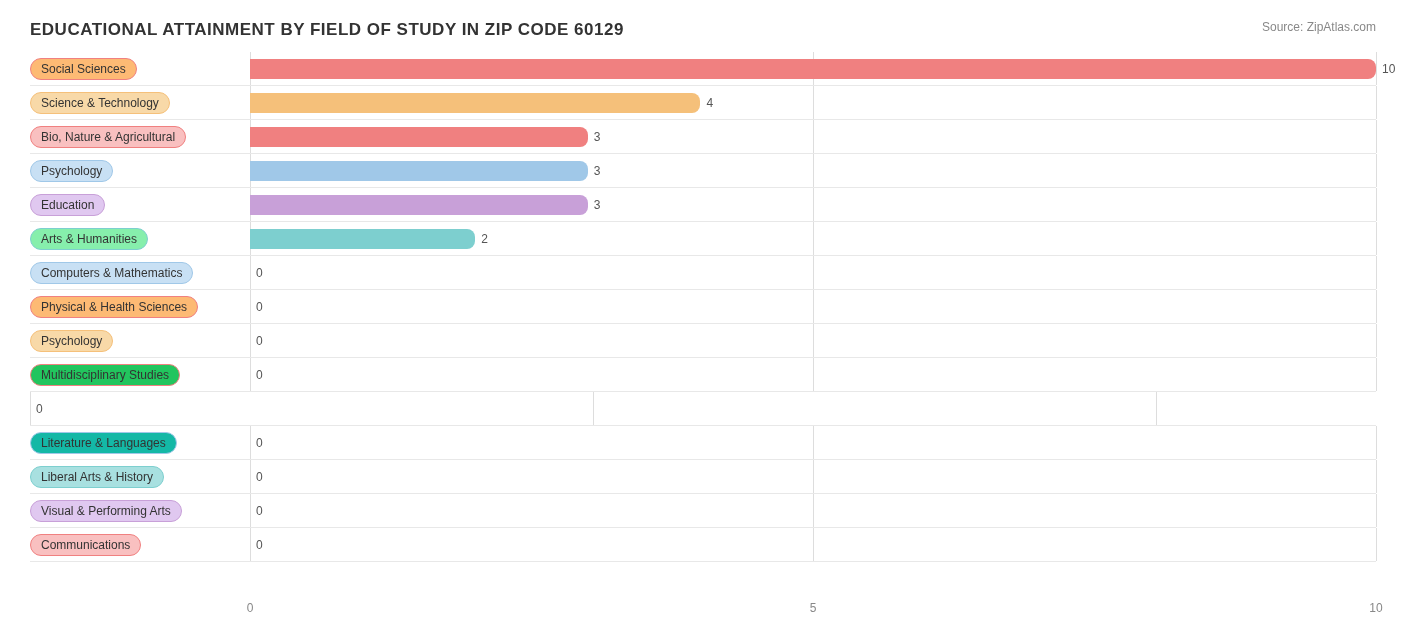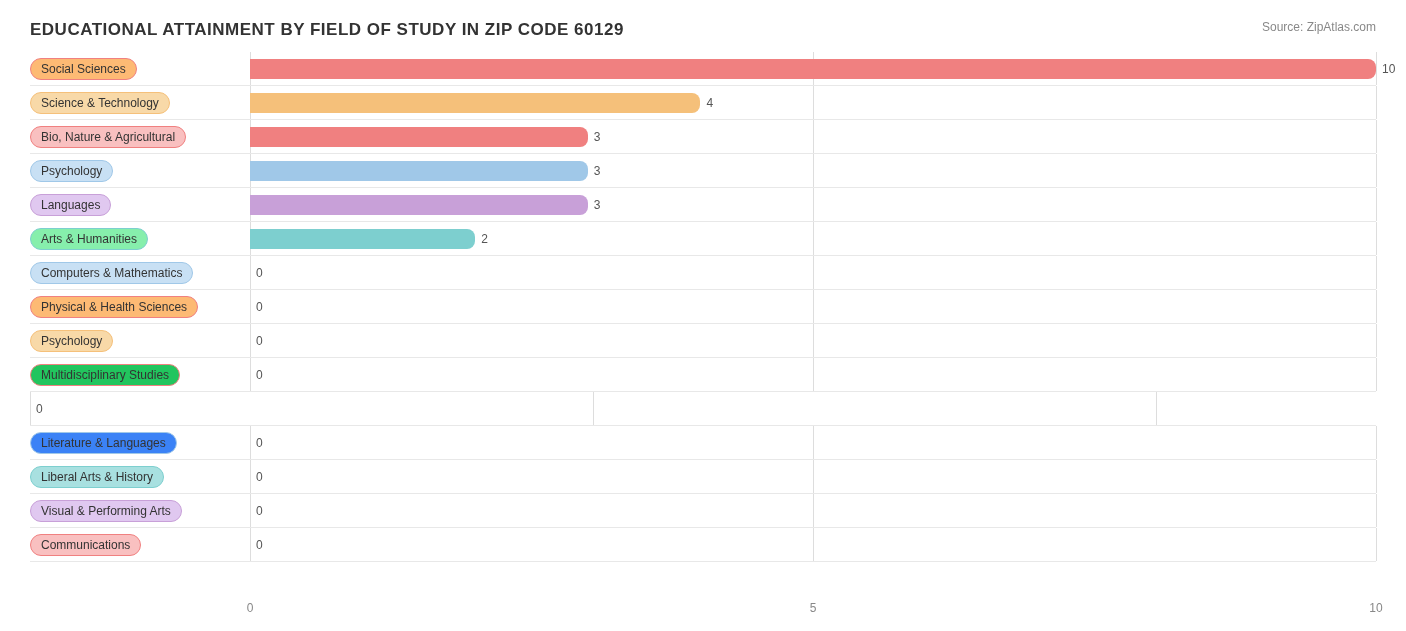--- a/index.html
+++ b/index.html
@@ -145,21 +145,21 @@
         <div class="bar-area" style="position: relative;">
           <div style="position: absolute; top: 0px; bottom: 0px; left: 0px; width: 1px; background: rgb(221, 221, 221);"></div>
           <div style="position: absolute; top: 0px; bottom: 0px; left: 563px; width: 1px; background: rgb(221, 221, 221);"></div>
           <div style="position: absolute; top: 0px; bottom: 0px; left: 1126px; width: 1px; background: rgb(221, 221, 221);"></div>
           <div class="bar-fill" style="width: 337.8px; background-color: rgb(160, 200, 232); position: absolute; top: 50%; transform: translateY(-50%); left: 0px;"></div>
           <span style="position: absolute; left: 343.8px; top: 50%; transform: translateY(-50%); font-size: 12px; color: rgb(85, 85, 85);">3</span>
         </div>
       </div>
       <div class="bar-row">
         <div class="bar-label-wrap">
-          <span class="bar-label-pill" style="background-color: rgb(224, 200, 240); border: 1.5px solid rgb(200, 160, 216);">Languages</span>
+          <span class="bar-label-pill" style="background-color: rgb(224, 200, 240); border: 1.5px solid rgb(200, 160, 216);">Education</span>
         </div>
         <div class="bar-area" style="position: relative;">
           <div style="position: absolute; top: 0px; bottom: 0px; left: 0px; width: 1px; background: rgb(221, 221, 221);"></div>
           <div style="position: absolute; top: 0px; bottom: 0px; left: 563px; width: 1px; background: rgb(221, 221, 221);"></div>
           <div style="position: absolute; top: 0px; bottom: 0px; left: 1126px; width: 1px; background: rgb(221, 221, 221);"></div>
           <div class="bar-fill" style="width: 337.8px; background-color: rgb(200, 160, 216); position: absolute; top: 50%; transform: translateY(-50%); left: 0px;"></div>
           <span style="position: absolute; left: 343.8px; top: 50%; transform: translateY(-50%); font-size: 12px; color: rgb(85, 85, 85);">3</span>
         </div>
       </div>
       <div class="bar-row">
@@ -221,21 +221,21 @@
       <div class="bar-row">
         <div class="bar-area" style="position: relative;">
           <div style="position: absolute; top: 0px; bottom: 0px; left: 0px; width: 1px; background: rgb(221, 221, 221);"></div>
           <div style="position: absolute; top: 0px; bottom: 0px; left: 563px; width: 1px; background: rgb(221, 221, 221);"></div>
           <div style="position: absolute; top: 0px; bottom: 0px; left: 1126px; width: 1px; background: rgb(221, 221, 221);"></div>
           <span style="position: absolute; left: 6px; top: 50%; transform: translateY(-50%); font-size: 12px; color: rgb(85, 85, 85);">0</span>
         </div>
       </div>
       <div class="bar-row">
         <div class="bar-label-wrap">
-          <span class="bar-label-pill" style="background-color: #3b82f6; border: 1.5px solid rgb(160, 200, 232);">Literature &amp; Languages</span>
+          <span class="bar-label-pill" style="background-color: #14b8a6; border: 1.5px solid rgb(160, 200, 232);">Literature &amp; Languages</span>
         </div>
         <div class="bar-area" style="position: relative;">
           <div style="position: absolute; top: 0px; bottom: 0px; left: 0px; width: 1px; background: rgb(221, 221, 221);"></div>
           <div style="position: absolute; top: 0px; bottom: 0px; left: 563px; width: 1px; background: rgb(221, 221, 221);"></div>
           <div style="position: absolute; top: 0px; bottom: 0px; left: 1126px; width: 1px; background: rgb(221, 221, 221);"></div>
           <span style="position: absolute; left: 6px; top: 50%; transform: translateY(-50%); font-size: 12px; color: rgb(85, 85, 85);">0</span>
         </div>
       </div>
       <div class="bar-row">
         <div class="bar-label-wrap">

